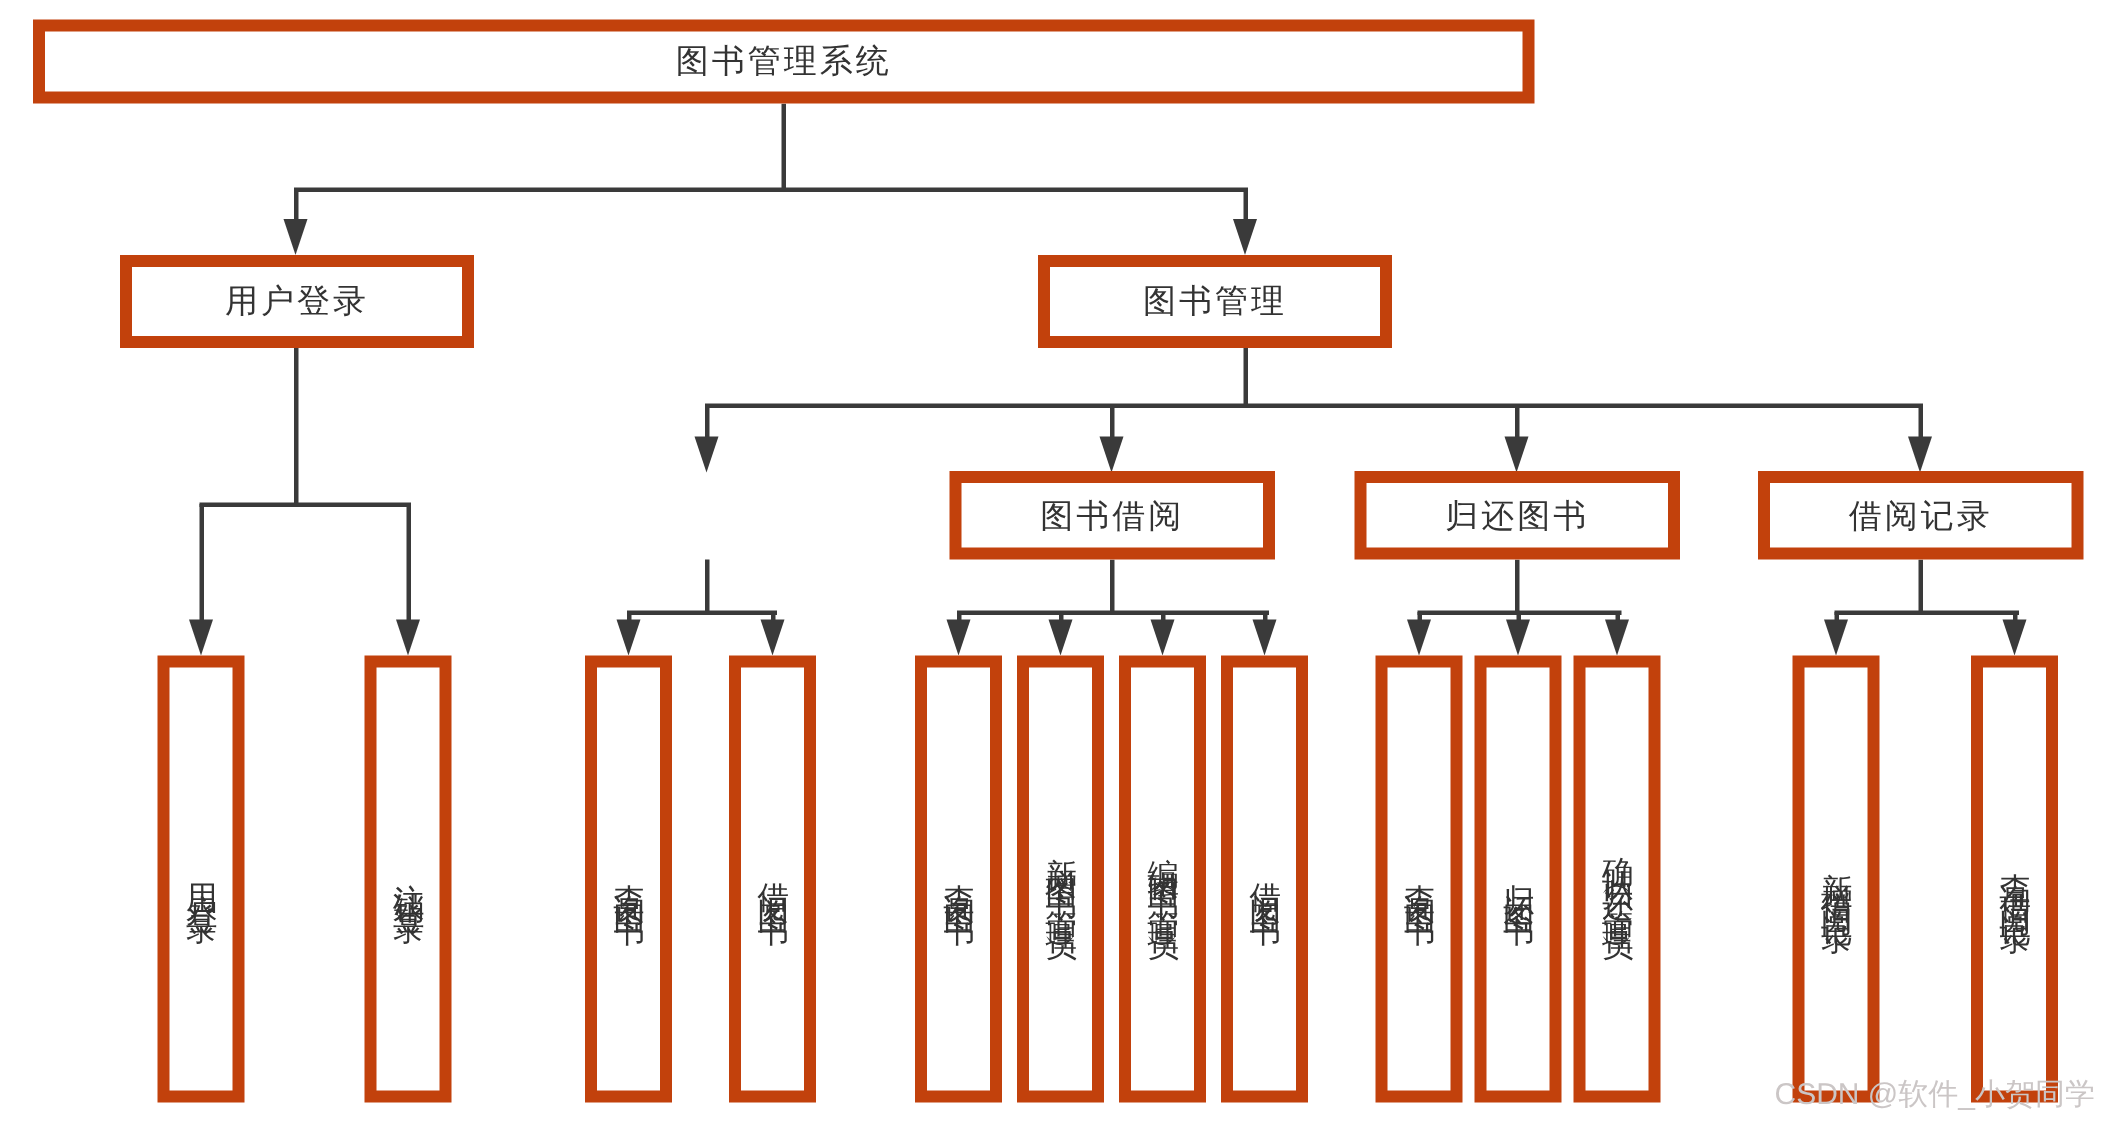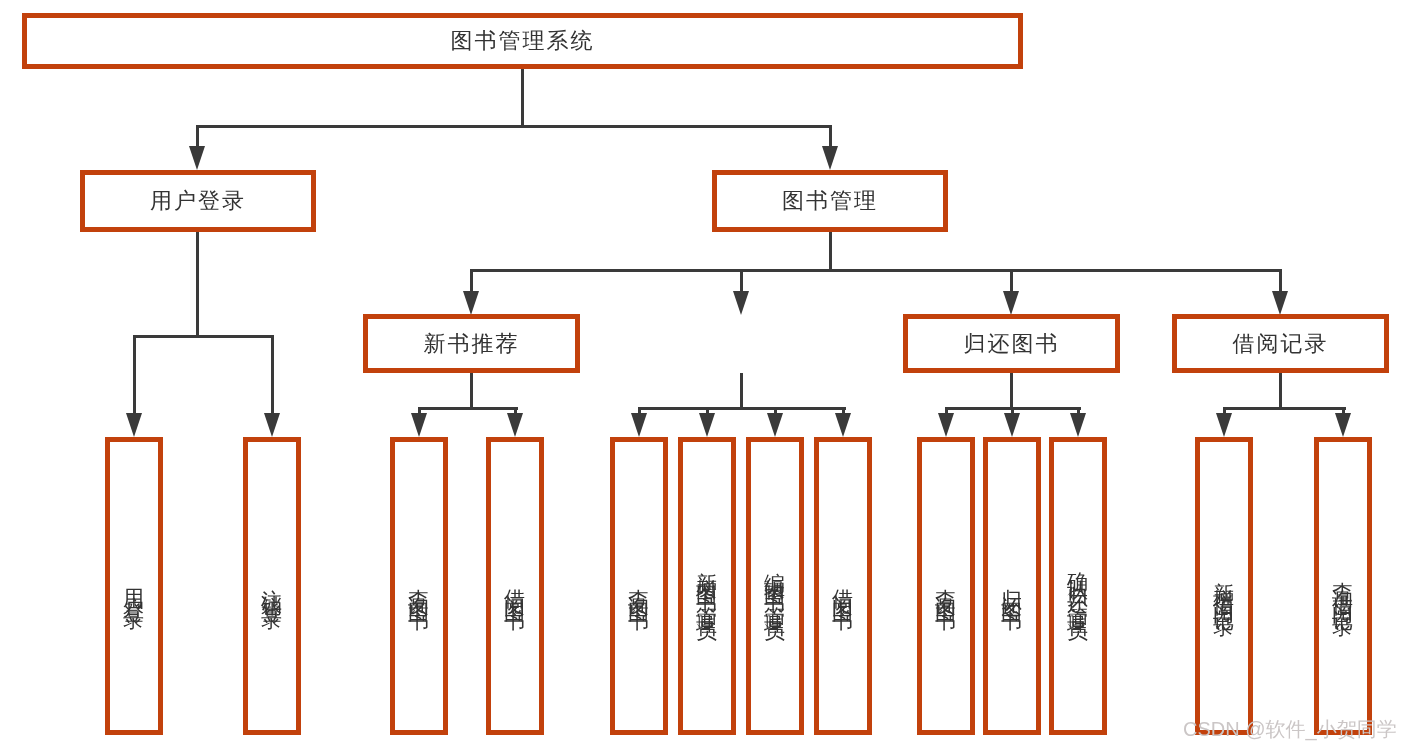--- a/index.html
+++ b/index.html
@@ -12,21 +12,21 @@
     width: 1405px;
     height: 747px;
     background: #ffffff;
     font-family: "Liberation Sans", "DejaVu Sans", sans-serif;
     overflow: hidden;
   }
   .node {
     position: absolute;
     box-sizing: border-box;
     background: #ffffff;
-    border: 5px solid #c2410c;
+    border: 8px solid #c2410c;
     display: flex;
     align-items: center;
     justify-content: center;
     color: #333333;
     font-size: 22px;
     letter-spacing: 2px;
     z-index: 2;
     text-align: center;
   }
   .leaf {
@@ -75,28 +75,28 @@
 <div class="canvas">
 
   <div class="node" style="left:22px; top:13px; width:1001px; height:56px;">
     <span>图书管理系统</span>
   </div>
 
   <div class="node" style="left:80px; top:170px; width:236px; height:62px;">
     <span>用户登录</span>
   </div>
 
-  <div class="node" style="left:712px; top:170px; width:236px; height:62px;">
+  <div class="node" style="left:692px; top:170px; width:236px; height:62px;">
     <span>图书管理</span>
   </div>
 
-  <div class="node" style="left:363px; top:314px; width:217px; height:59px;">
-    <span>新书推荐</span>
-  </div>
-
+
+  <div class="node" style="left:633px; top:314px; width:217px; height:59px;">
+    <span>图书借阅</span>
+  </div>
 
   <div class="node" style="left:903px; top:314px; width:217px; height:59px;">
     <span>归还图书</span>
   </div>
 
   <div class="node" style="left:1172px; top:314px; width:217px; height:59px;">
     <span>借阅记录</span>
   </div>
 
   <div class="node leaf" style="left:105px;">

